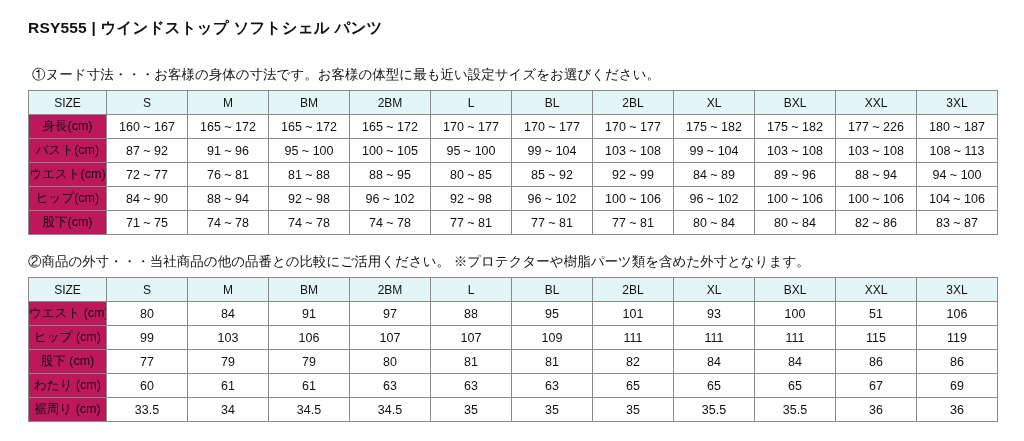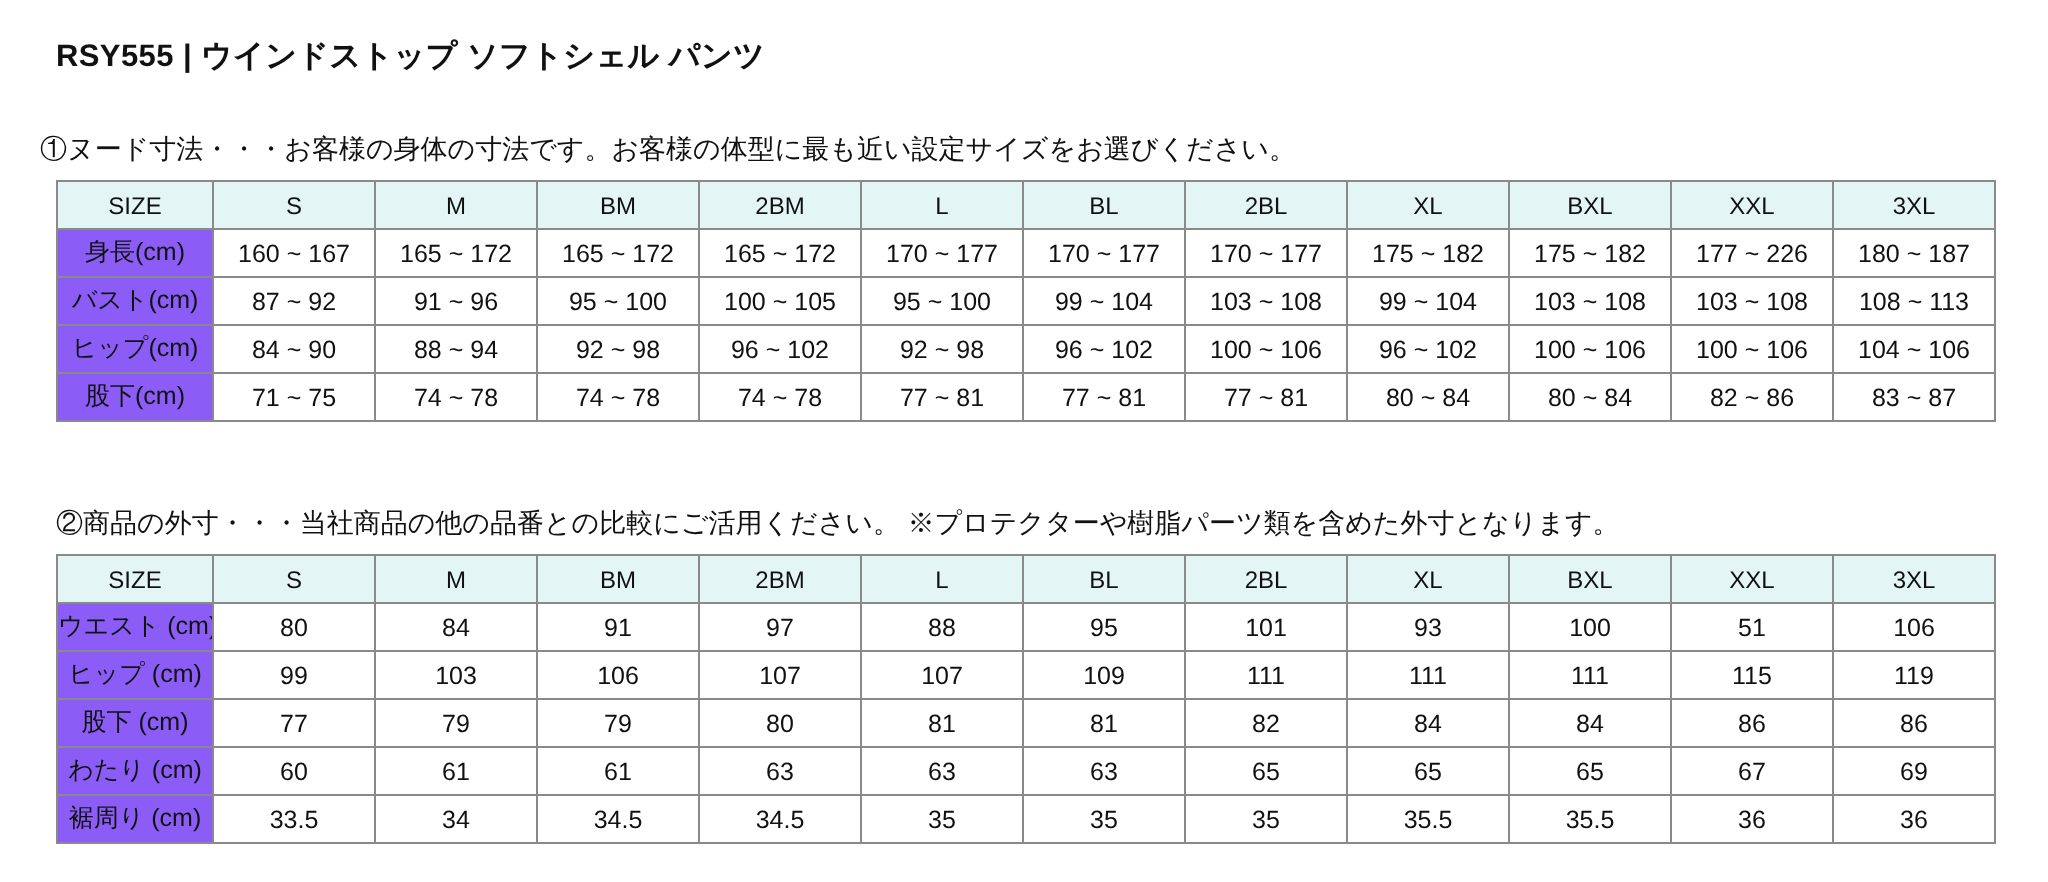--- a/index.html
+++ b/index.html
@@ -29,21 +29,21 @@
     letter-spacing: 0.2px;
     white-space: nowrap;
   }
   .note {
     font-size: 13.5px;
     white-space: nowrap;
     letter-spacing: 0px;
   }
   .note-1 {
     position: absolute;
-    left: 20px;
+    left: 32px;
     top: 66px;
   }
   .note-2 {
     position: absolute;
     left: 28px;
     top: 253px;
   }
   table.size-table {
     position: absolute;
     border-collapse: collapse;
@@ -61,21 +61,21 @@
     overflow: hidden;
   }
   table.size-table tr {
     height: 24px;
   }
   .hdr-cell {
     background: #e3f5f5;
     font-size: 12px;
   }
   .row-label {
-    background: #8b5cf6;
+    background: #be185d;
     font-size: 12.5px;
     text-align: center;
   }
   
   #table-nude {
     left: 28px;
     top: 90px;
     width: 968px;
   }
   
@@ -150,20 +150,34 @@
         <td>100 ~ 105</td>
         <td>95 ~ 100</td>
         <td>99 ~ 104</td>
         <td>103 ~ 108</td>
         <td>99 ~ 104</td>
         <td>103 ~ 108</td>
         <td>103 ~ 108</td>
         <td>108 ~ 113</td>
       </tr>
       <tr>
+        <td class="row-label">ウエスト(cm)</td>
+        <td>72 ~ 77</td>
+        <td>76 ~ 81</td>
+        <td>81 ~ 88</td>
+        <td>88 ~ 95</td>
+        <td>80 ~ 85</td>
+        <td>85 ~ 92</td>
+        <td>92 ~ 99</td>
+        <td>84 ~ 89</td>
+        <td>89 ~ 96</td>
+        <td>88 ~ 94</td>
+        <td>94 ~ 100</td>
+      </tr>
+      <tr>
         <td class="row-label">ヒップ(cm)</td>
         <td>84 ~ 90</td>
         <td>88 ~ 94</td>
         <td>92 ~ 98</td>
         <td>96 ~ 102</td>
         <td>92 ~ 98</td>
         <td>96 ~ 102</td>
         <td>100 ~ 106</td>
         <td>96 ~ 102</td>
         <td>100 ~ 106</td>

